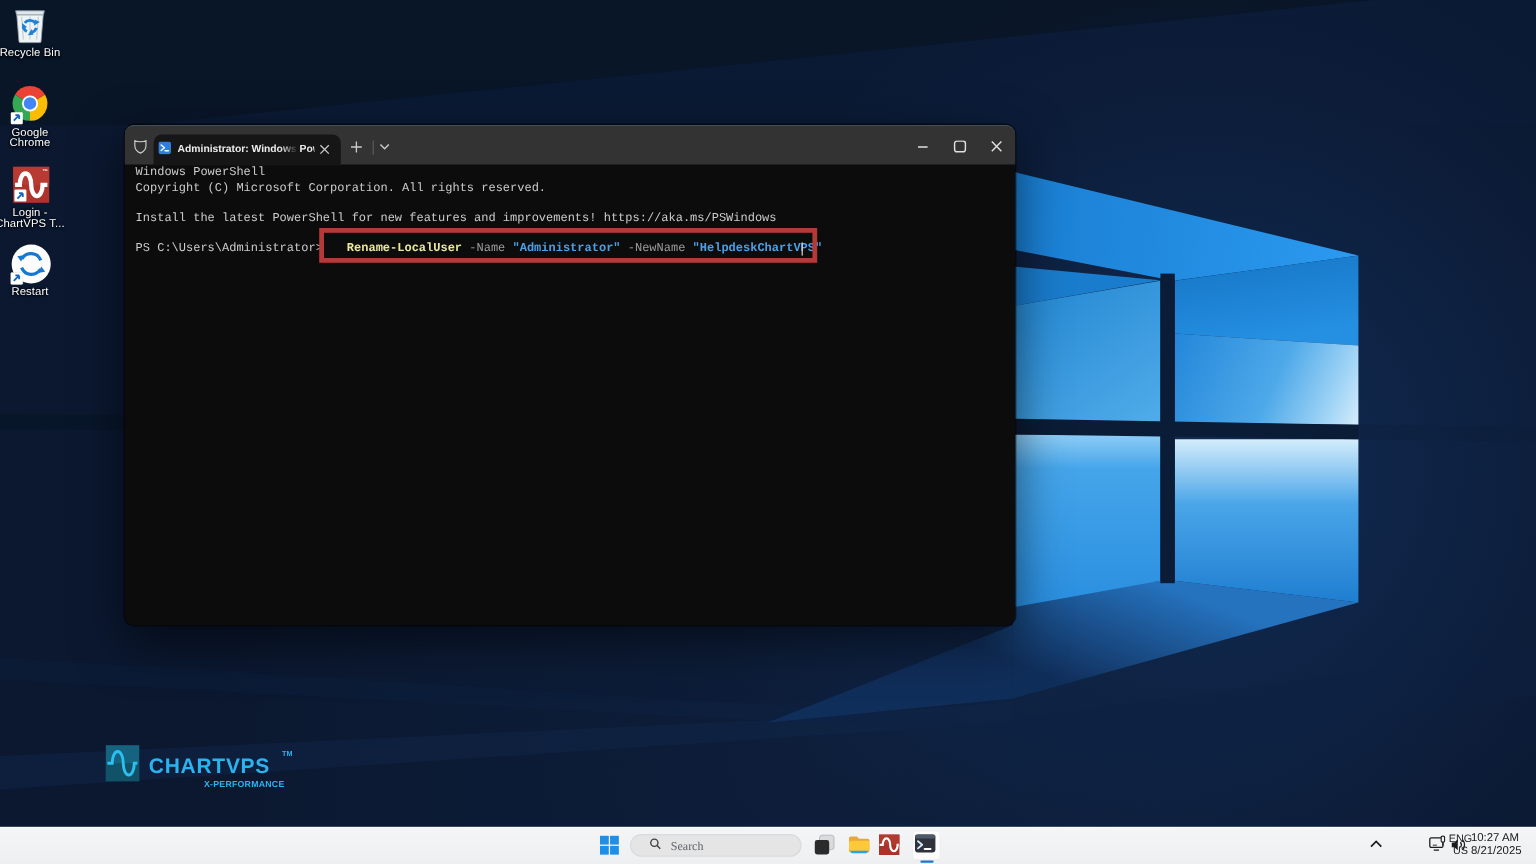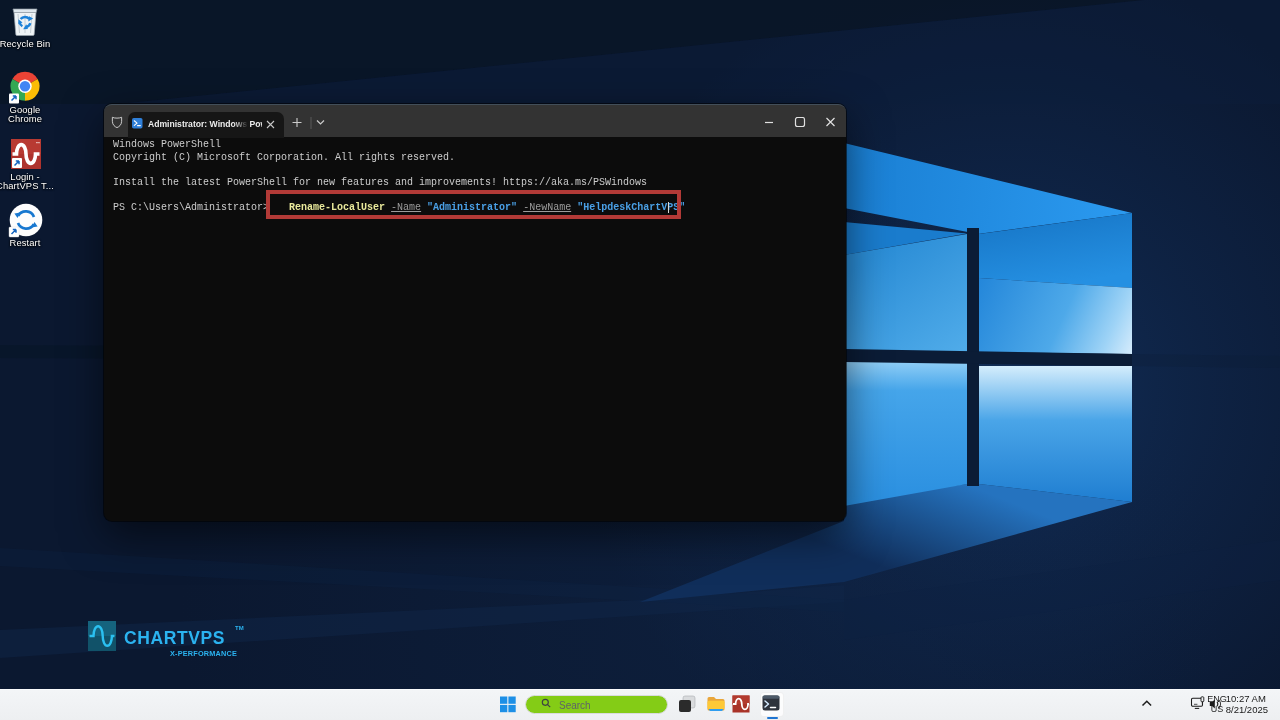--- a/index.html
+++ b/index.html
@@ -16,29 +16,29 @@
     border-radius:8px 8px 0 0;border-top:1px solid #424e59;box-sizing:border-box;}
   #tab{position:absolute;left:23.5px;top:6.5px;width:156px;height:26.5px;background:#161616;
     border-radius:7px 7px 0 0;}
   #tabtitle{position:absolute;left:20.5px;top:7.5px;width:114px;font-size:8.6px;font-weight:700;
     color:#ededed;white-space:nowrap;overflow:hidden;}
   #tabfade{position:absolute;right:36px;top:3px;width:14px;height:20px;
     background:linear-gradient(90deg,rgba(22,22,22,0),#161616);}
   #term{position:absolute;left:4px;top:35px;font-family:"Liberation Mono",monospace;
     font-size:10px;line-height:12.58px;color:#cccccc;white-space:pre;}
   #term .y{color:#e9e99b;font-weight:700;padding-left:14px;}
-  #term .g{color:#9c9c9c;text-decoration:underline;}
+  #term .g{color:#9c9c9c;}
   #term .b{color:#4aa0e6;font-weight:700;}
   #redbox{position:absolute;left:161.5px;top:86px;width:407px;height:21px;border:4px solid #b23a37;}
   #cursor{position:absolute;left:563.5px;top:98px;width:1.5px;height:11px;background:#d8d8d8;}
   
   #taskbar{position:absolute;left:0;top:689px;width:1280px;height:31px;
     background:linear-gradient(#f3f5f7,#edeff1);border-top:1px solid #fbfcfd;box-sizing:content-box;}
-  #search{position:absolute;left:525px;top:695px;width:141px;height:17px;background:#84cc16;
-    border:1px solid #d9dbdd;border-radius:10px;}
+  #search{position:absolute;left:525px;top:695px;width:141px;height:17px;background:#e5e5e5;
+    border:1px solid #d9dbdd;border-radius:10px;font-family:Liberation Serif, serif;}
   #search span{position:absolute;left:33px;top:3.5px;font-size:10px;color:#5f6368;}
   .traytext{position:absolute;font-size:9px;color:#1c1c1c;text-align:center;font-weight:400;}
   #clock{position:absolute;right:12px;top:693px;font-size:9.5px;color:#191919;text-align:left;line-height:11px;}
   
   #cvps{position:absolute;left:88px;top:620px;}
 </style>
 </head>
 <body>
 <div id="stage">
 

